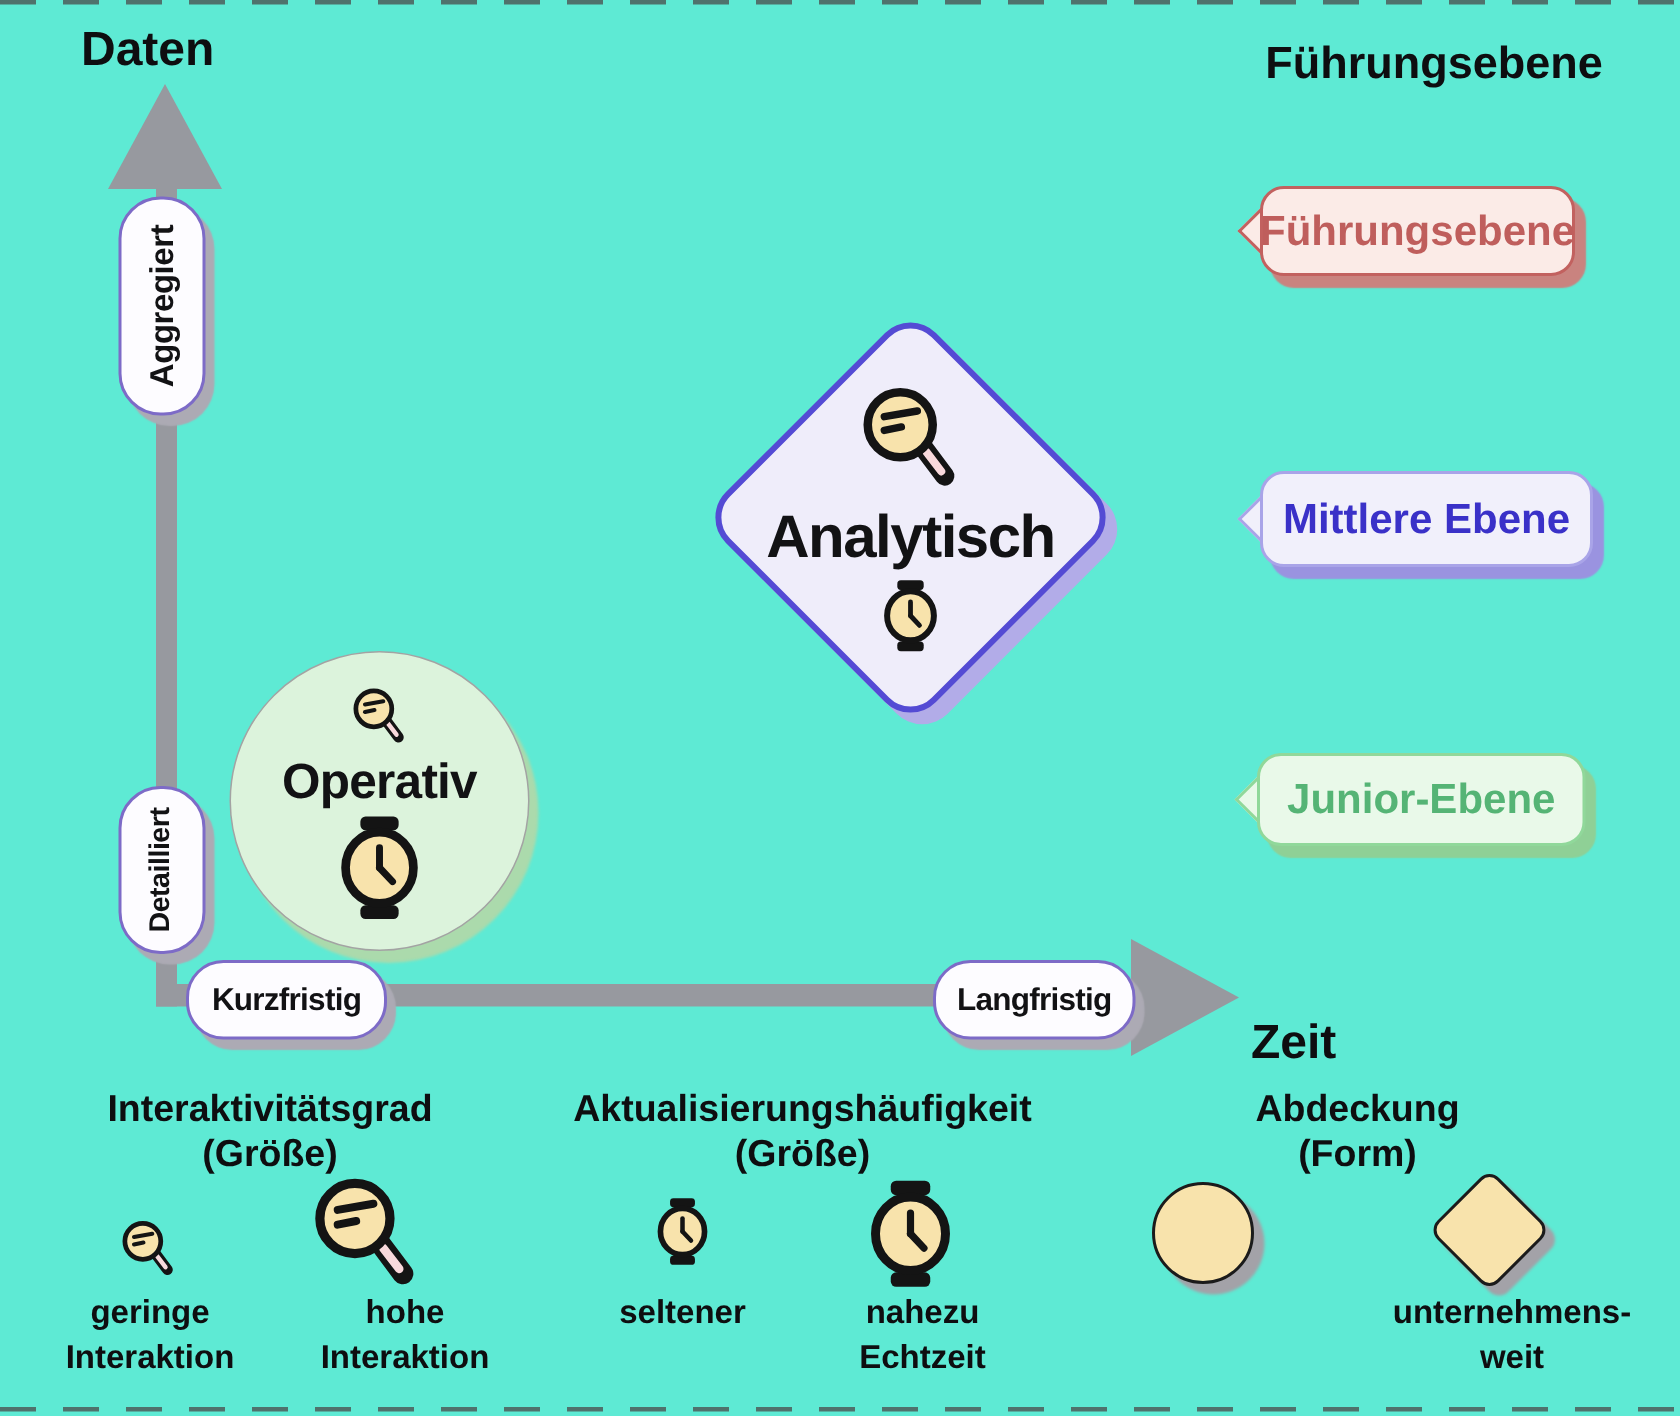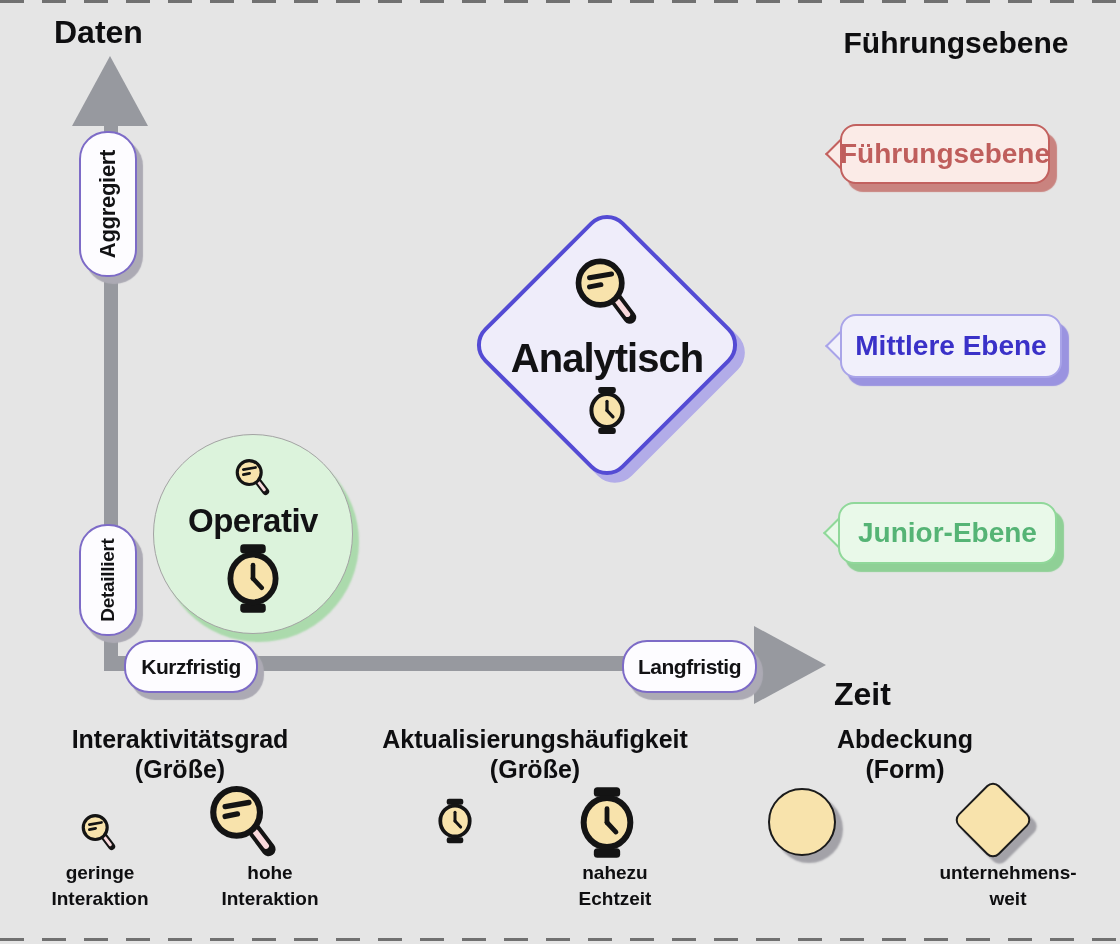--- a/index.html
+++ b/index.html
@@ -1,18 +1,18 @@
 <!DOCTYPE html>
 <html><head>
 <meta charset="utf-8">
 <style>
   html,body{margin:0;padding:0;background:#ffffff;}
   .canvas{
     position:relative;width:1120px;height:944px;overflow:hidden;
-    background:#e5e5e5;
+    background:#5eead4;
     font-family:"Liberation Sans", sans-serif;
     color:#121214;
   }
   .edge-line{position:absolute;left:0;width:1120px;height:3px;
     background:repeating-linear-gradient(90deg,#4a4a4a 0 24px,transparent 24px 42px);opacity:.75;}
   
   .axis{position:absolute;background:#97999F;}
   .y-shaft{left:104px;top:122px;width:14px;height:549px;}
   .x-shaft{left:104px;top:656px;width:652px;height:15px;}
   .y-arrow{position:absolute;left:72px;top:56px;width:0;height:0;
@@ -66,21 +66,21 @@
   .tag-green .body{background:#E9F9E9;border:2.5px solid #90D89A;color:#55B475;box-shadow:7px 8px 1px #8FD096;}
   .tag-green .tail{background:#E9F9E9;border-left:2.5px solid #90D89A;border-bottom:2.5px solid #90D89A;}
   
   .lg{position:absolute;top:724px;}
   .lg-g1{left:20px;width:320px;}
   .lg-g2{left:355px;width:360px;}
   .lg-g3{left:690px;width:430px;}
   .lg-title{width:100%;text-align:center;font-size:25px;font-weight:700;line-height:1.25;color:#0e0e10;}
   .lg-sub{width:100%;text-align:center;font-size:25px;font-weight:700;color:#0e0e10;}
   .lg-icon{position:absolute;}
-  .lg-label{position:absolute;top:136px;text-align:center;font-size:19px;font-weight:700;
+  .lg-label{position:absolute;top:136px;text-align:center;font-size:22px;font-weight:700;
     line-height:1.35;white-space:pre-line;color:#0e0e10;}
   .shape-circle{position:absolute;width:64px;height:64px;border-radius:50%;background:#F8E3AC;
     border:2px solid #1b1b1b;box-shadow:7px 7px 2px #A3A2A8;}
   .shape-diamond{position:absolute;width:54px;height:54px;border-radius:9px;background:#F8E3AC;
     border:2px solid #1b1b1b;transform:rotate(45deg);box-shadow:9px 0 2px #A3A2A8;}
   svg{display:block;}
 </style>
 </head>
 <body>
 
@@ -195,20 +195,21 @@
       <line x1="50" y1="61" x2="50" y2="38" stroke="#141414" stroke-width="8" stroke-linecap="round"></line>
       <line x1="50" y1="61" x2="65" y2="77" stroke="#141414" stroke-width="8" stroke-linecap="round"></line>
     </svg>
     <svg class="lg-icon" style="left:222px;top:62px;" width="60" height="73" viewBox="0 0 100 122">
       <rect x="28" y="2" width="44" height="16" rx="6" fill="#141414"></rect>
       <rect x="28" y="104" width="44" height="16" rx="6" fill="#141414"></rect>
       <ellipse cx="50" cy="61" rx="39" ry="41" fill="#F8E3AC" stroke="#141414" stroke-width="10"></ellipse>
       <line x1="50" y1="61" x2="50" y2="38" stroke="#141414" stroke-width="8" stroke-linecap="round"></line>
       <line x1="50" y1="61" x2="65" y2="77" stroke="#141414" stroke-width="8" stroke-linecap="round"></line>
     </svg>
+    <div class="lg-label" style="left:0;width:200px;">seltener</div>
     <div class="lg-label" style="left:175px;width:170px;">nahezu
 Echtzeit</div>
   </div>
 
   <div class="lg lg-g3">
     <div class="lg-title">Abdeckung</div>
     <div class="lg-sub">(Form)</div>
     <div class="shape-circle" style="left:78px;top:64px;"></div>
     <div class="shape-diamond" style="left:274px;top:67px;"></div>
     <div class="lg-label" style="left:203px;width:230px;">unternehmens-

